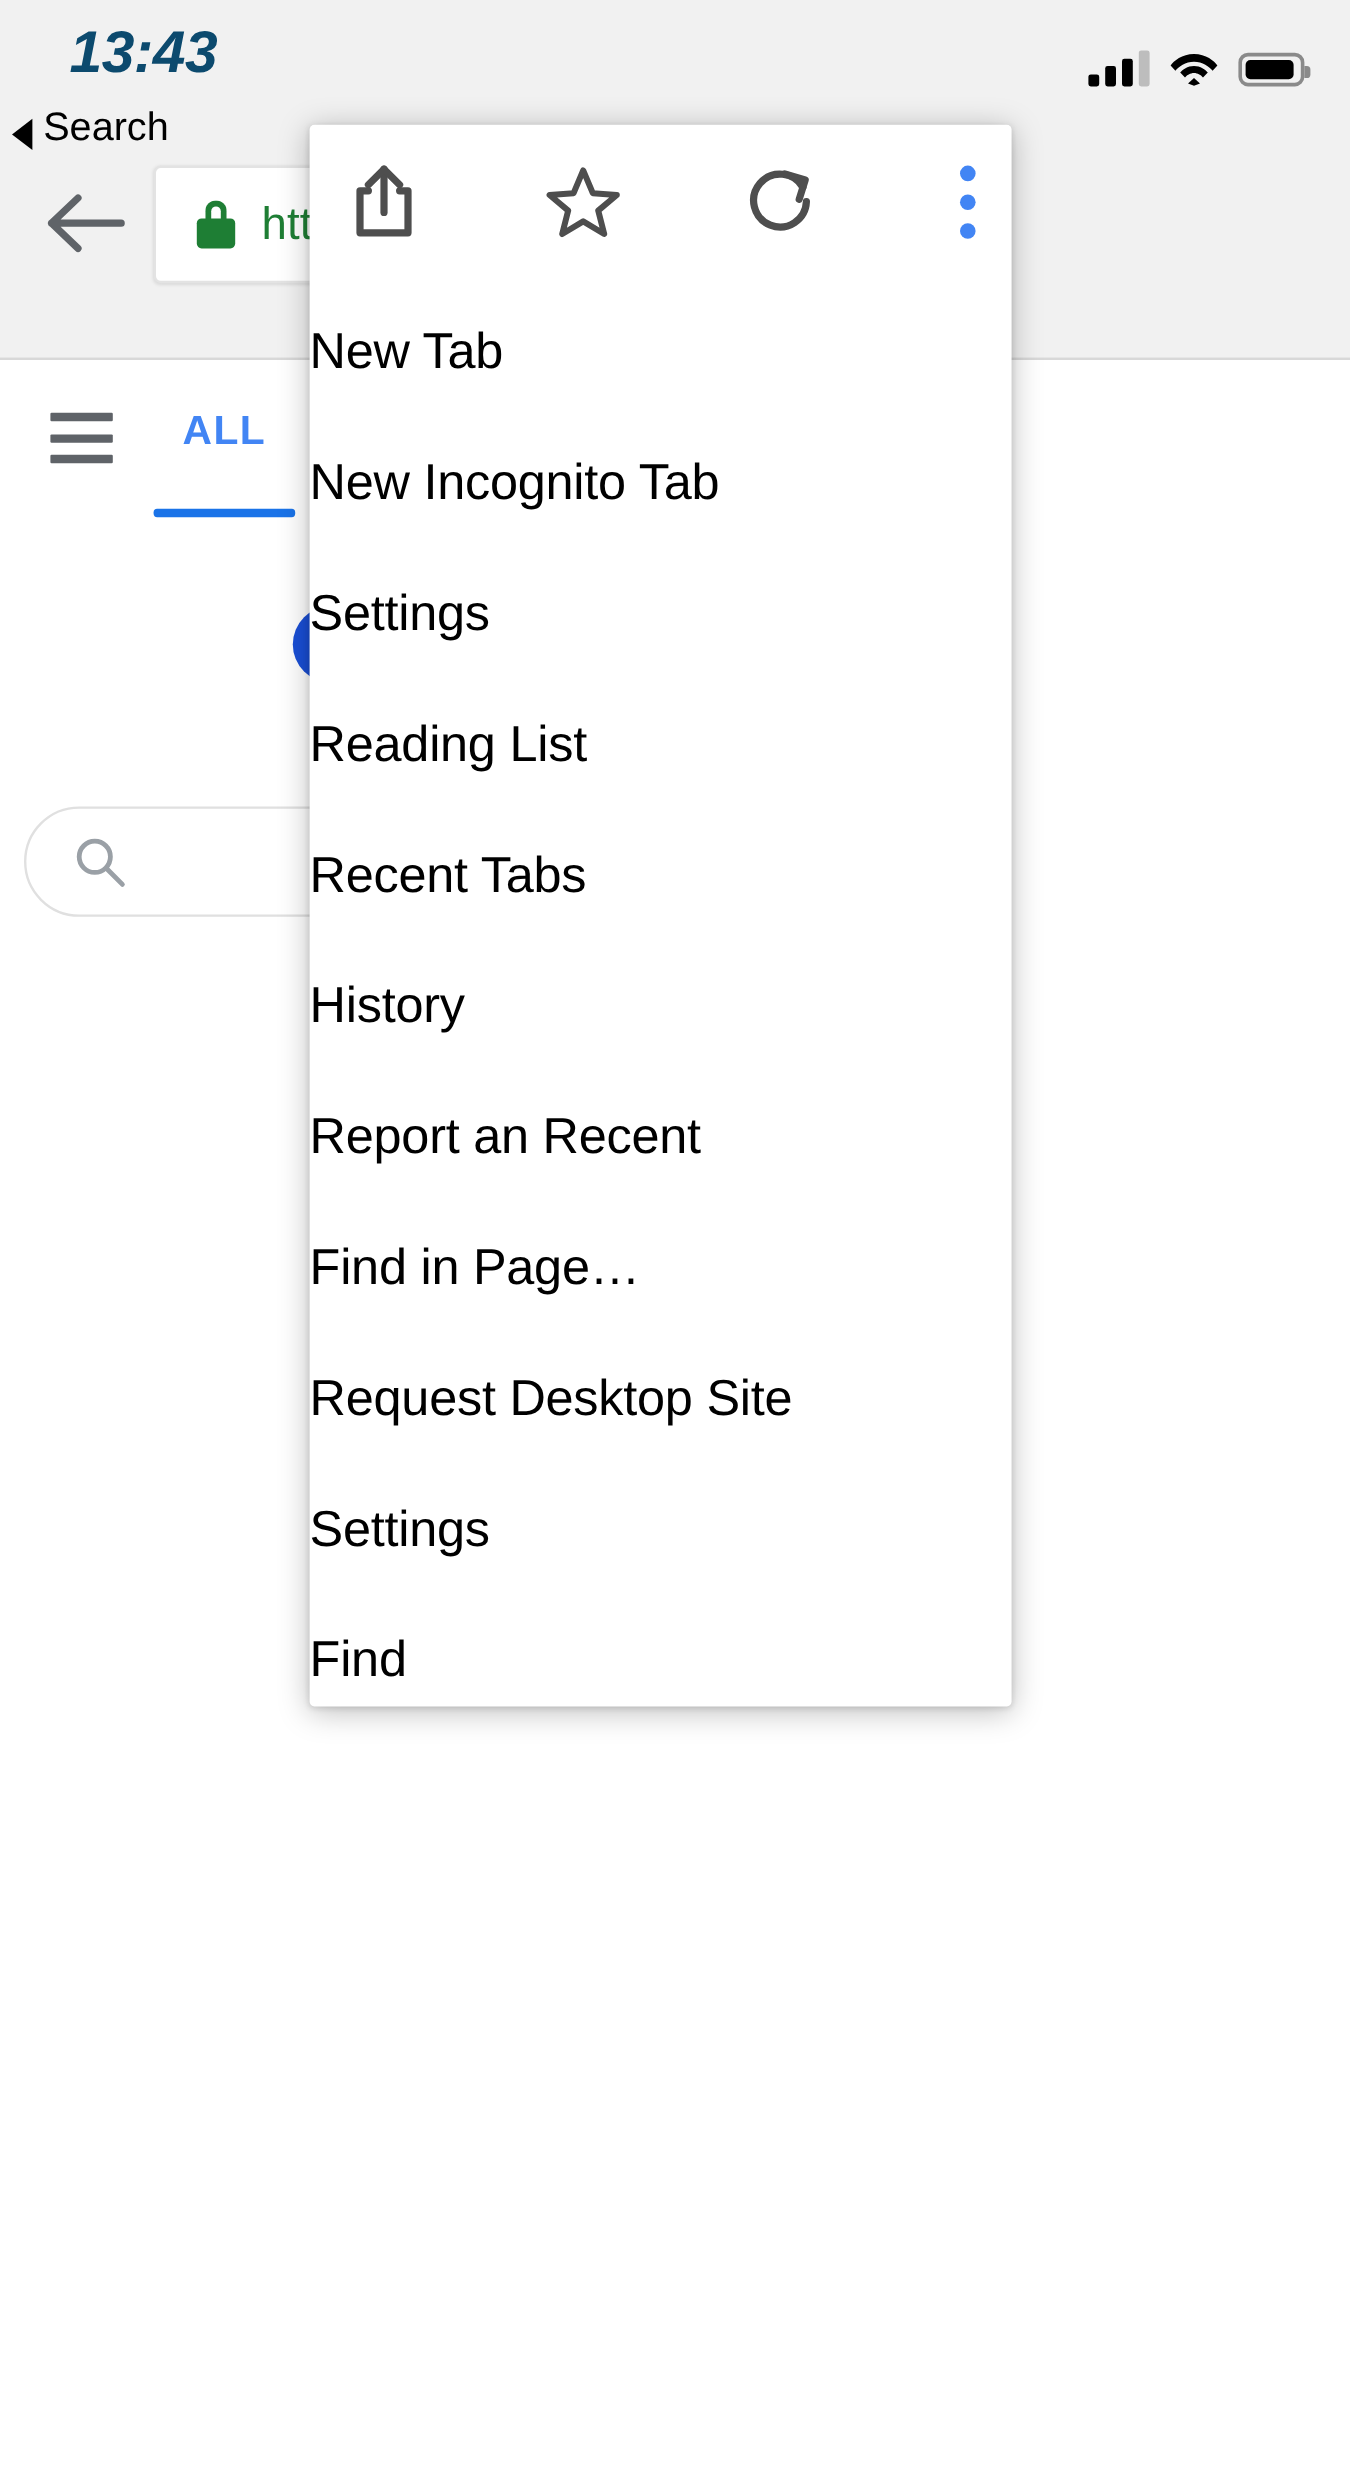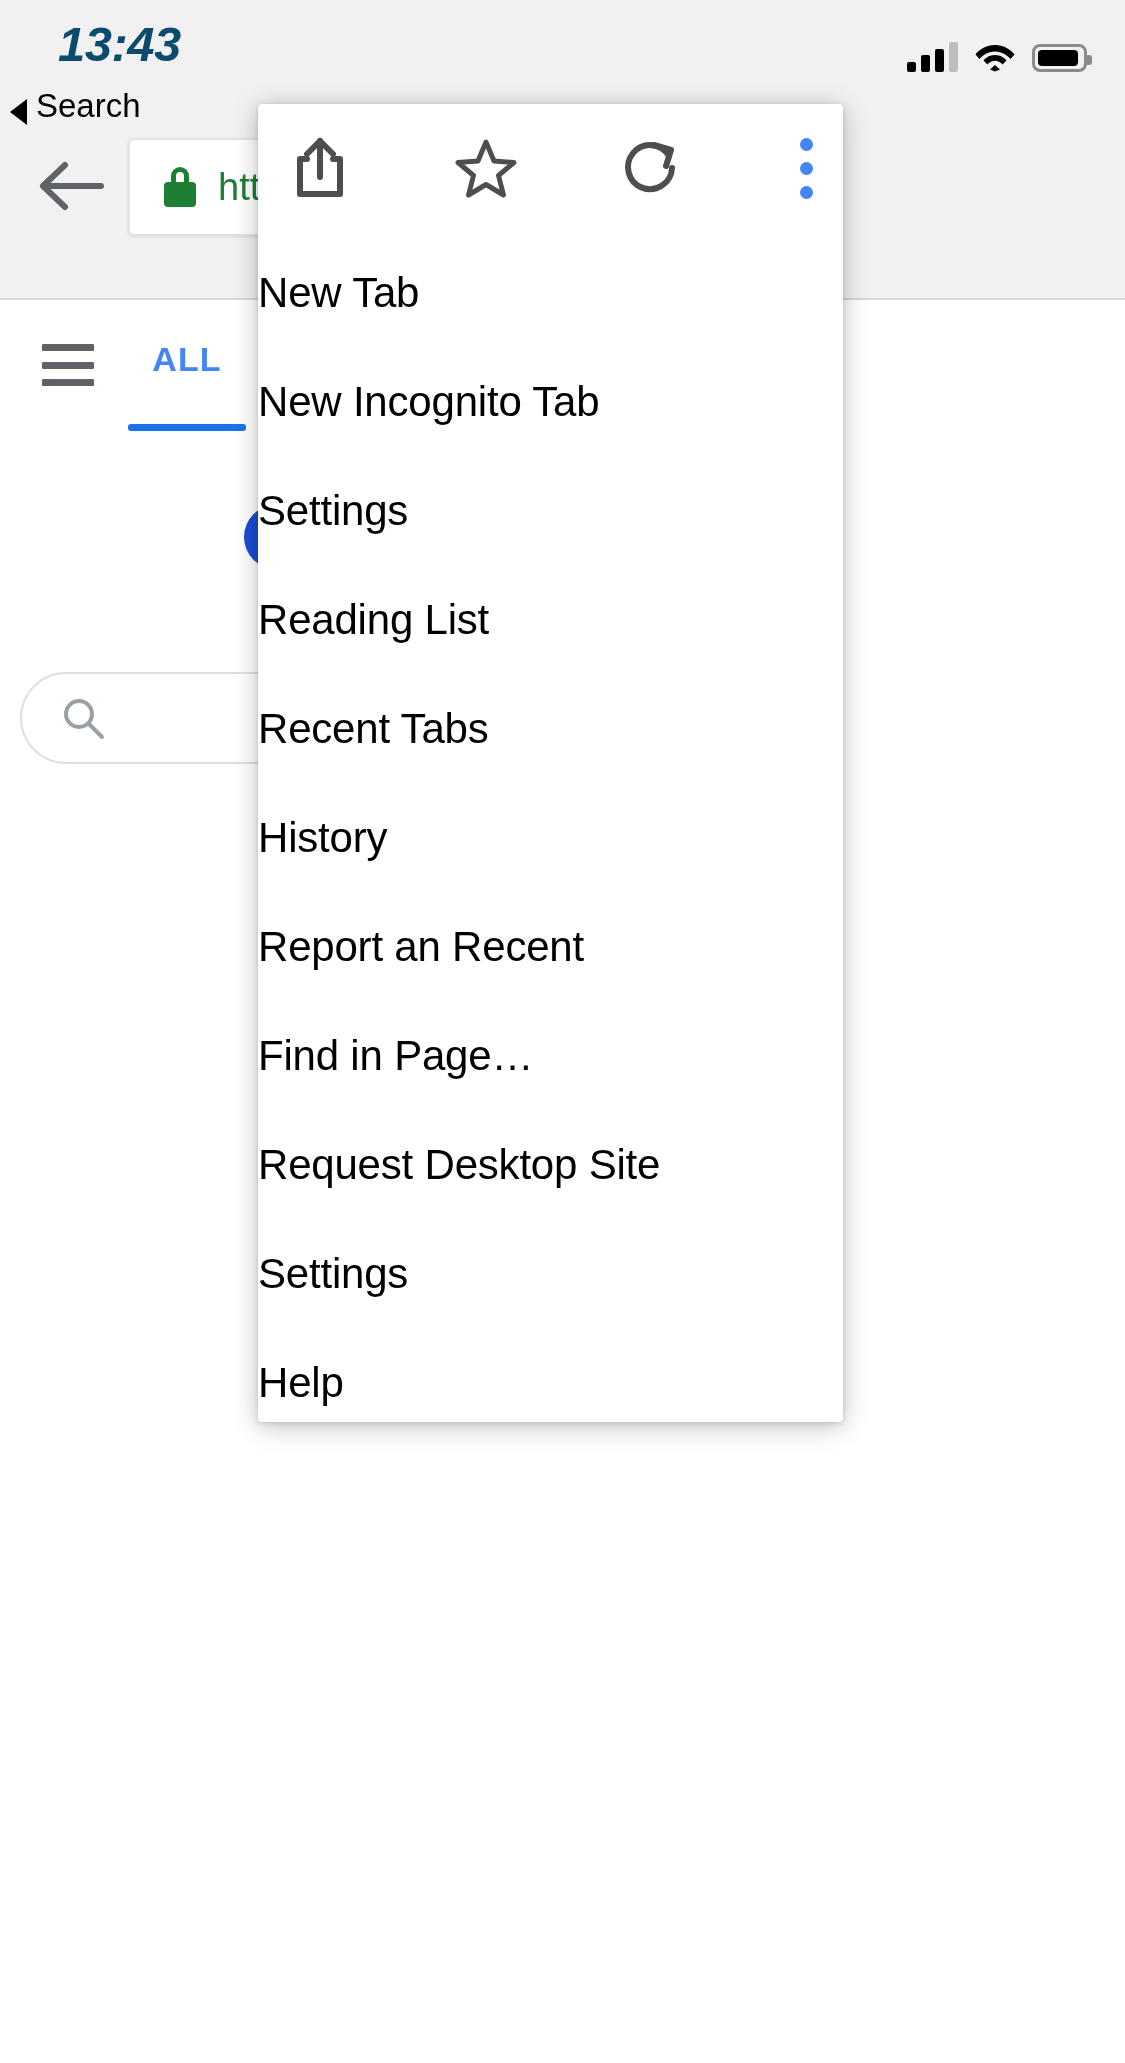--- a/index.html
+++ b/index.html
@@ -376,18 +376,18 @@
       <div class="menu-item">
         <span>Find in Page…</span>
       </div>
       <div class="menu-item">
         <span>Request Desktop Site</span>
       </div>
       <div class="menu-item">
         <span>Settings</span>
       </div>
       <div class="menu-item">
-        <span>Help</span>
+        <span>Find</span>
       </div>
     </div>
   </div>
 
 </div>
 
 </body></html>

